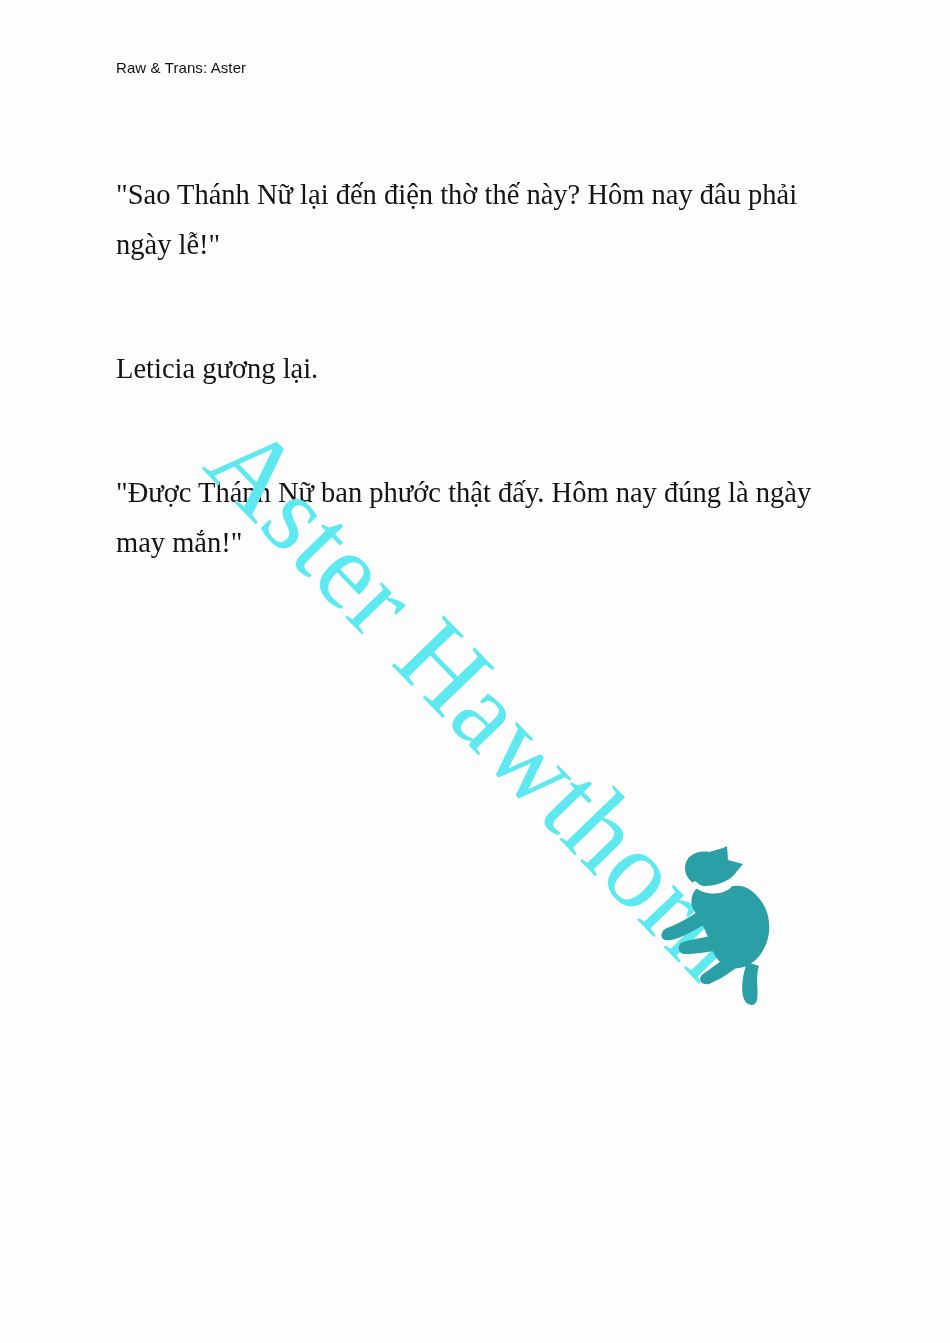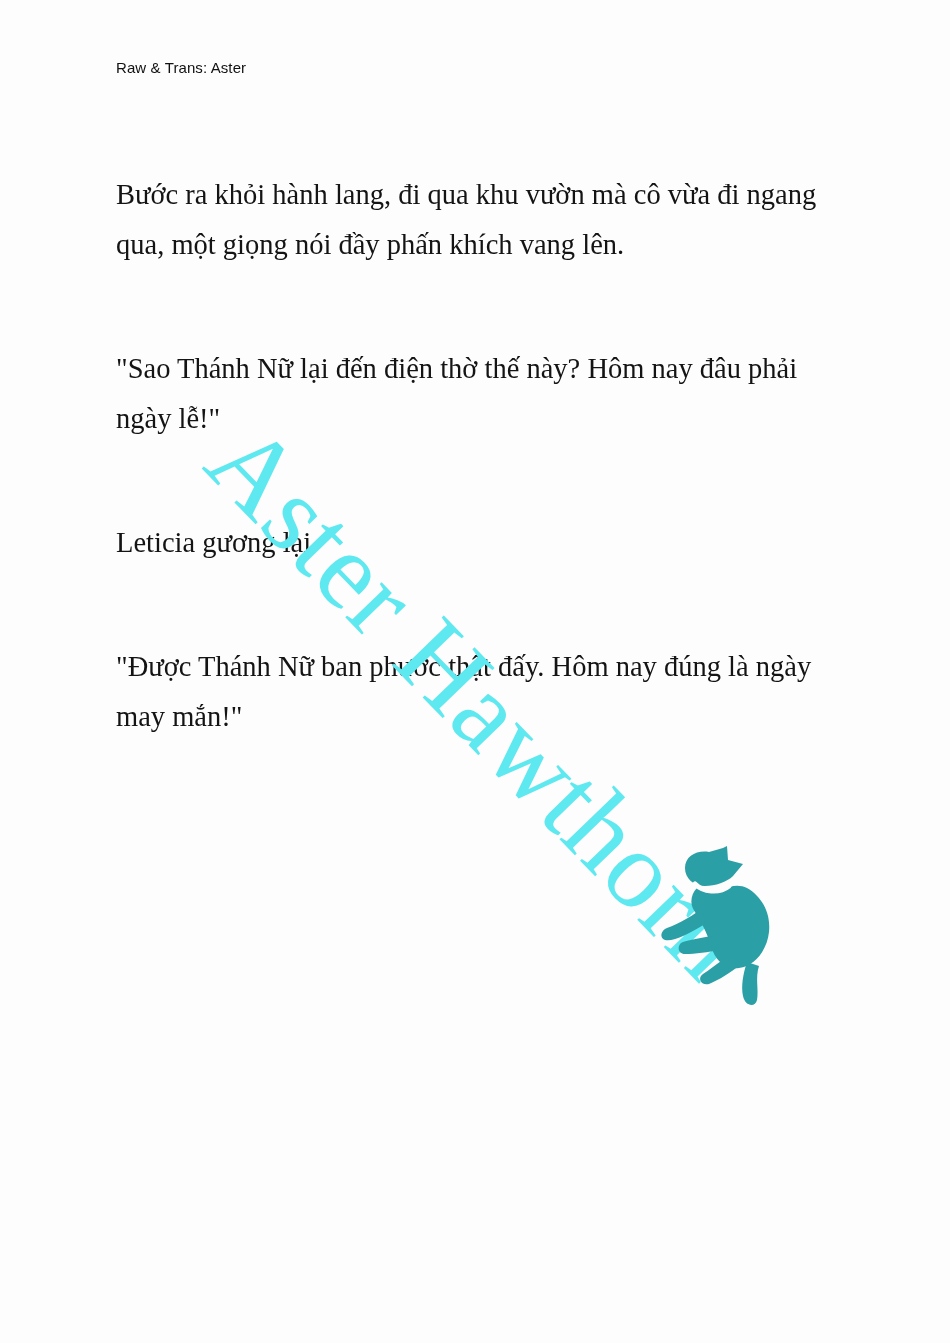--- a/index.html
+++ b/index.html
@@ -71,22 +71,20 @@
     }
   </style>
 </head>
 <body>
 
 <div class="page">
 
   <div class="header">Raw &amp; Trans: Aster</div>
 
   <div class="body-text">
-    <p class="para">Bước ra khỏi hành lang, đi qua khu vườn mà cô vừa đi ngang
-qua, một giọng nói đầy phấn khích vang lên.</p>
     <p class="para">"Sao Thánh Nữ lại đến điện thờ thế này? Hôm nay đâu phải
 ngày lễ!"</p>
     <p class="para">Leticia gương lại.</p>
     <p class="para">"Được Thánh Nữ ban phước thật đấy. Hôm nay đúng là ngày
 may mắn!"</p>
   </div>
 
   <div class="watermark">Aster Hawthorn</div>
 
   <svg class="cat-logo" viewBox="0 0 122 168" xmlns="http://www.w3.org/2000/svg">

